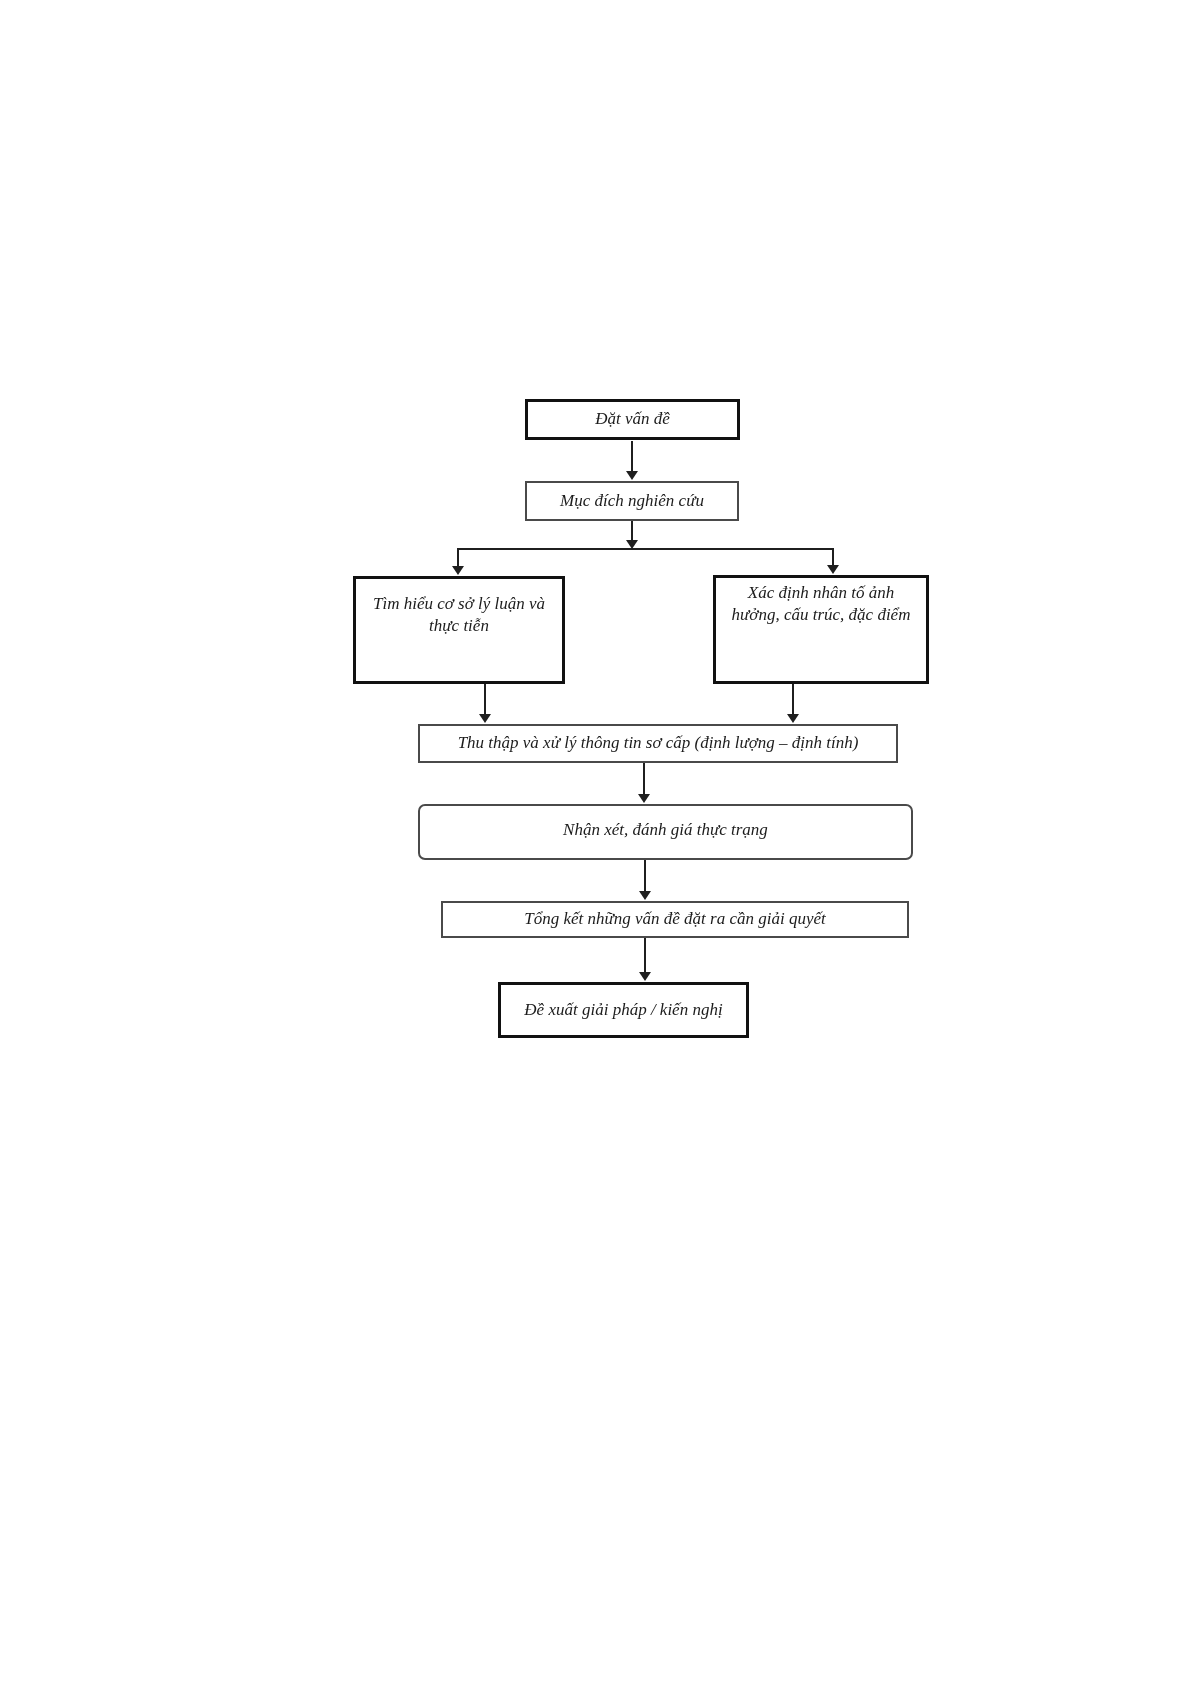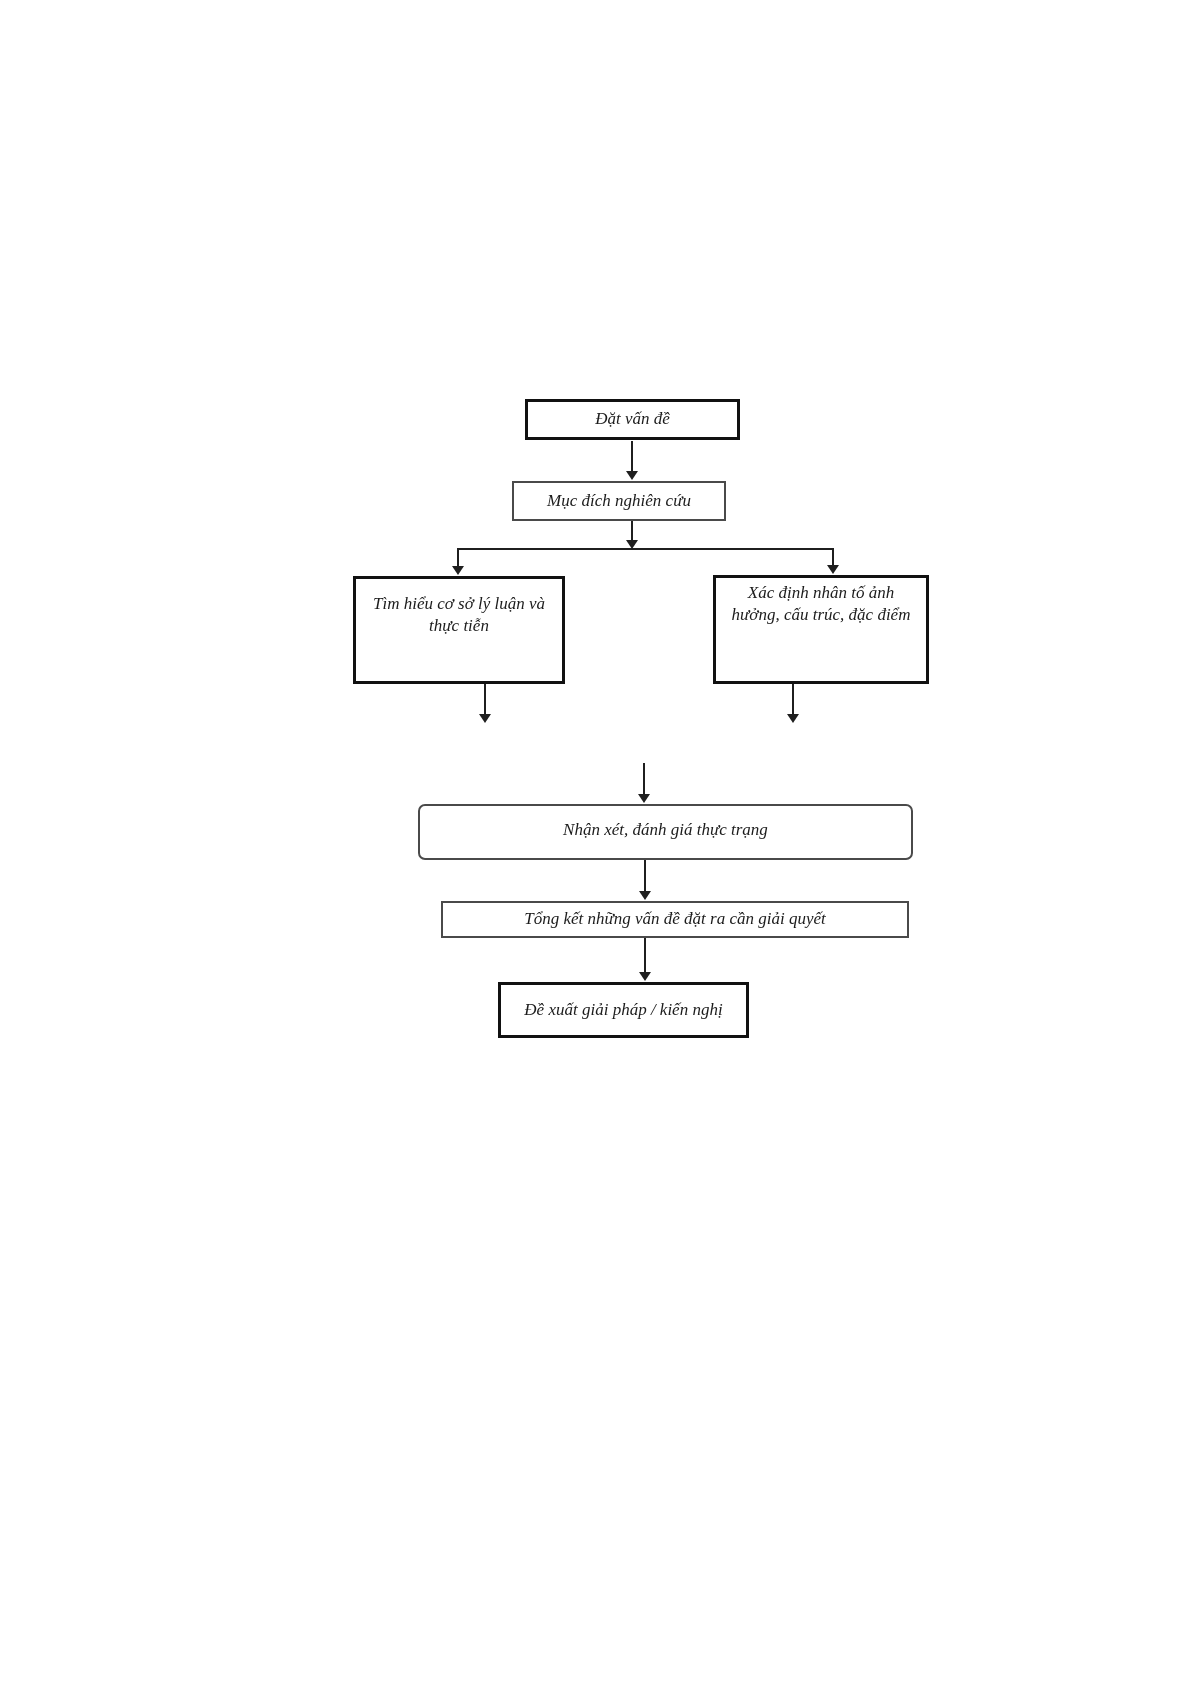--- a/index.html
+++ b/index.html
@@ -59,32 +59,35 @@
 </style>
 </head>
 <body>
 
 <div class="page">
 
   <div class="node thick" style="left:509px;top:383px;width:215px;height:41px;">
     <span>Đặt vấn đề</span>
   </div>
 
-  <div class="node thin" style="left:496px;top:465px;width:214px;height:40px;">
+  <div class="node thin" style="left:509px;top:465px;width:214px;height:40px;">
     <span>Mục đích nghiên cứu</span>
   </div>
 
   <div class="node thick top-align" style="left:337px;top:560px;width:212px;height:108px;padding-top:10px;">
     <span>Tìm hiểu cơ sở lý luận và thực tiễn</span>
   </div>
 
   <div class="node thick top-align" style="left:697px;top:559px;width:216px;height:109px;">
     <span>Xác định nhân tố ảnh hưởng, cấu trúc, đặc điểm</span>
   </div>
 
+  <div class="node thin" style="left:402px;top:708px;width:480px;height:39px;white-space:nowrap;">
+    <span>Thu thập và xử lý thông tin sơ cấp (định lượng – định tính)</span>
+  </div>
 
   <div class="node thin top-align" style="left:402px;top:788px;width:495px;height:56px;padding-top:9px;border-radius:7px;">
     <span>Nhận xét, đánh giá thực trạng</span>
   </div>
 
   <div class="node thin" style="left:425px;top:885px;width:468px;height:37px;white-space:nowrap;">
     <span>Tổng kết những vấn đề đặt ra cần giải quyết</span>
   </div>
 
   <div class="node thick" style="left:482px;top:966px;width:251px;height:56px;white-space:nowrap;">

